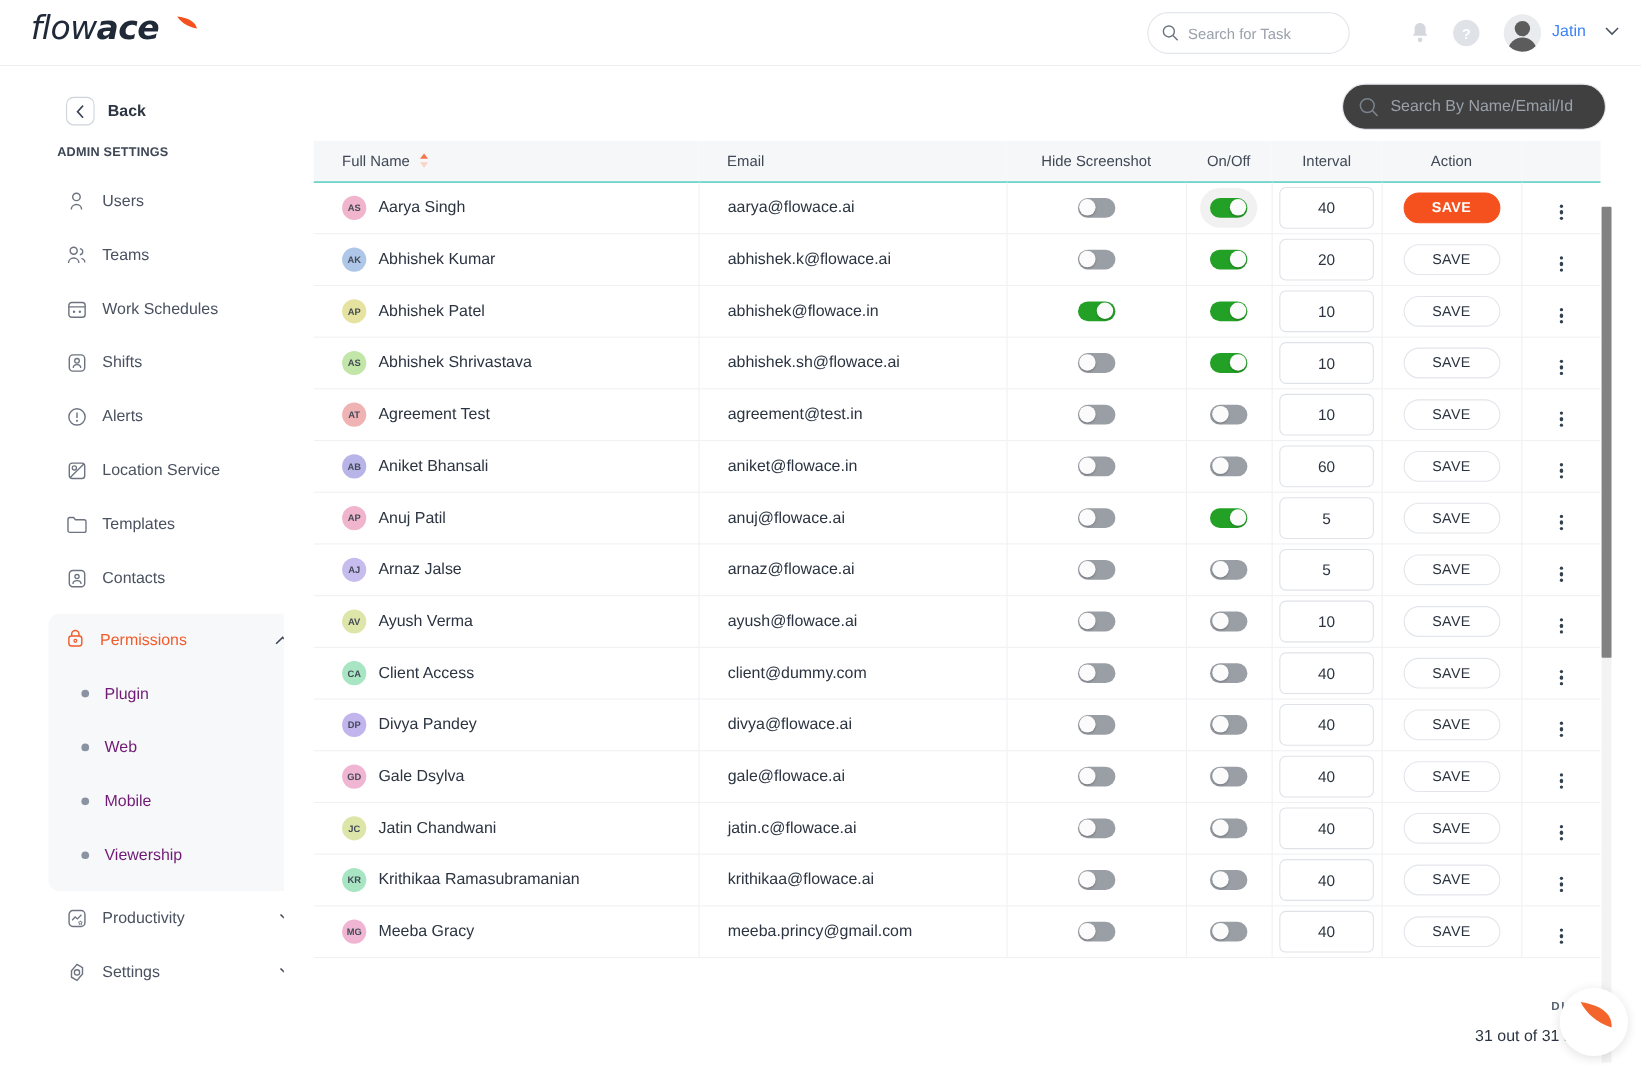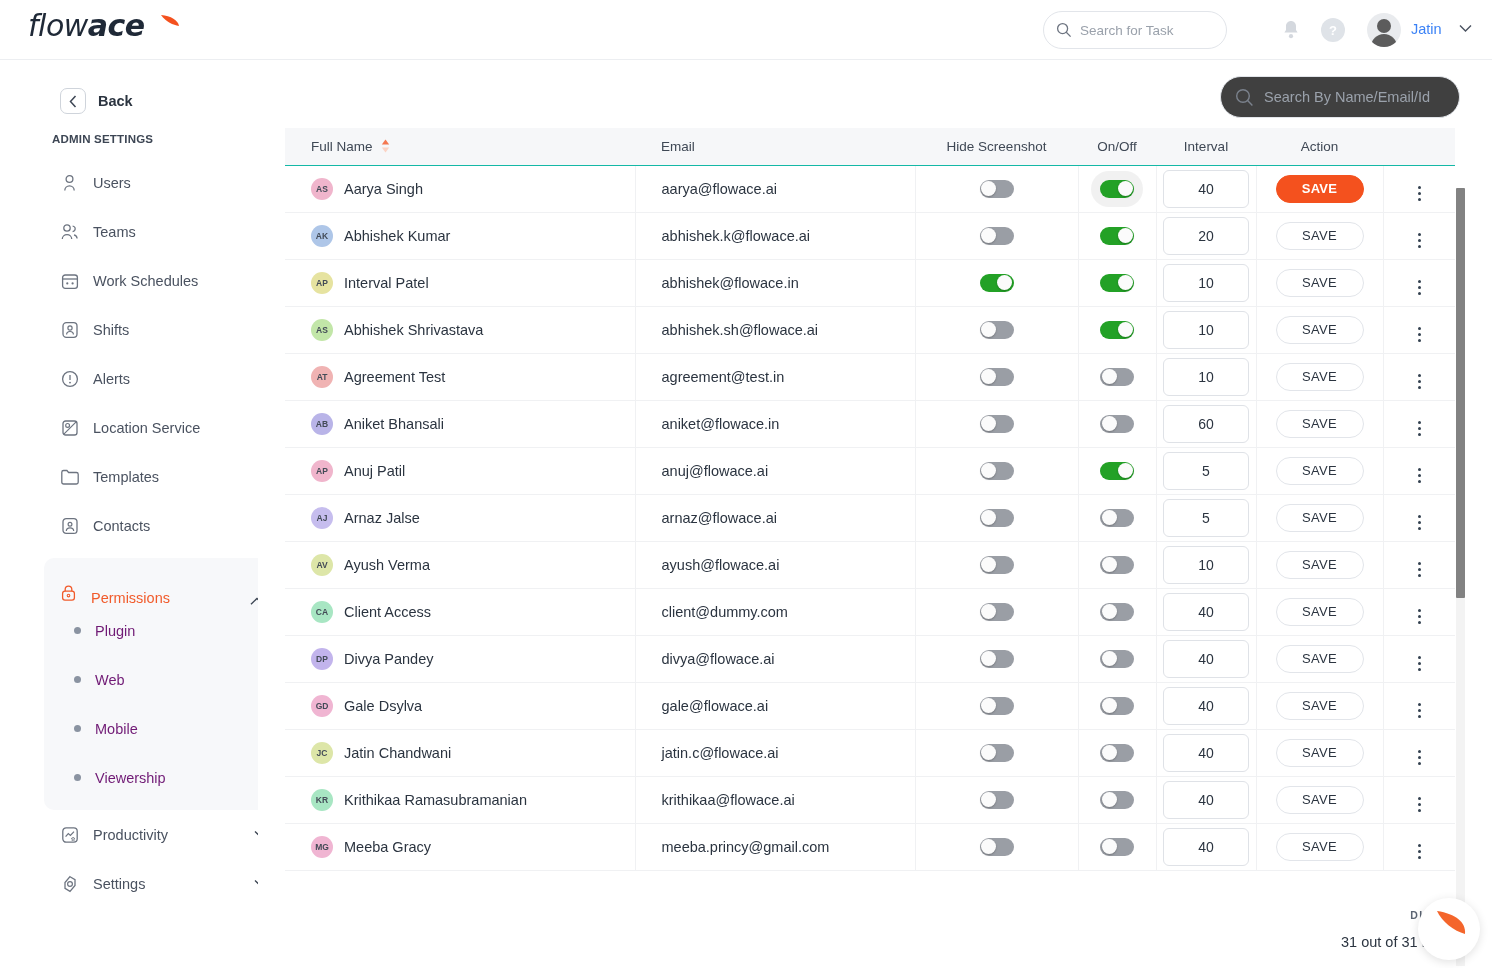--- a/index.html
+++ b/index.html
@@ -77,21 +77,21 @@
     padding-left: 28px; gap: 14px; cursor: pointer;
   }
   .nav-item .ico { width: 19px; height: 19px; flex: 0 0 19px; display:flex; align-items:center; justify-content:center;}
   .nav-item .lbl { font-size: 14.5px; color: #4a5260; }
 
   .perm-group {
     margin: 8px 12px 0 12px; border-radius: 10px; background: #f7f8fa;
     padding-bottom: 8px;
   }
   .perm-head {
-    display: flex; align-items: flex-end; height: 48px; padding: 0 14px 0 16px; gap: 14px;
+    display: flex; align-items: center; height: 48px; padding: 0 14px 0 16px; gap: 14px;
     cursor: pointer;
   }
   .perm-head .lbl { font-size: 14.5px; color: #f15b2b; flex: 1; }
   .sub-item {
     display: flex; align-items: center; height: 49px; gap: 14px;
     margin: 0 8px; padding-left: 22px; border-radius: 9px; cursor: pointer;
   }
   .sub-item .dot { width: 7px; height: 7px; border-radius: 50%; background: #8a93a1; }
   .sub-item .lbl { font-size: 14.5px; color: #701a75; }
   .sub-item.active { background: #ffdfcd; }
@@ -460,21 +460,21 @@
             <td class="c noborder"><span class="kebab">
                 <i></i>
                 <i></i>
                 <i></i>
               </span></td>
           </tr>
           <tr>
             <td class="name-cell">
               <span class="namebox">
                 <span class="av" style="background:#e6e3a0;">AP</span>
-                <span>Interval Patel</span>
+                <span>Abhishek Patel</span>
               </span>
             </td>
             <td>abhishek@flowace.in</td>
             <td class="c"><span class="tg on"></span></td>
             <td class="c"><span class="tg on"></span></td>
             <td class="c"><span class="interval-box">10</span></td>
             <td class="c"><span class="save-btn">SAVE</span></td>
             <td class="c noborder"><span class="kebab">
                 <i></i>
                 <i></i>

